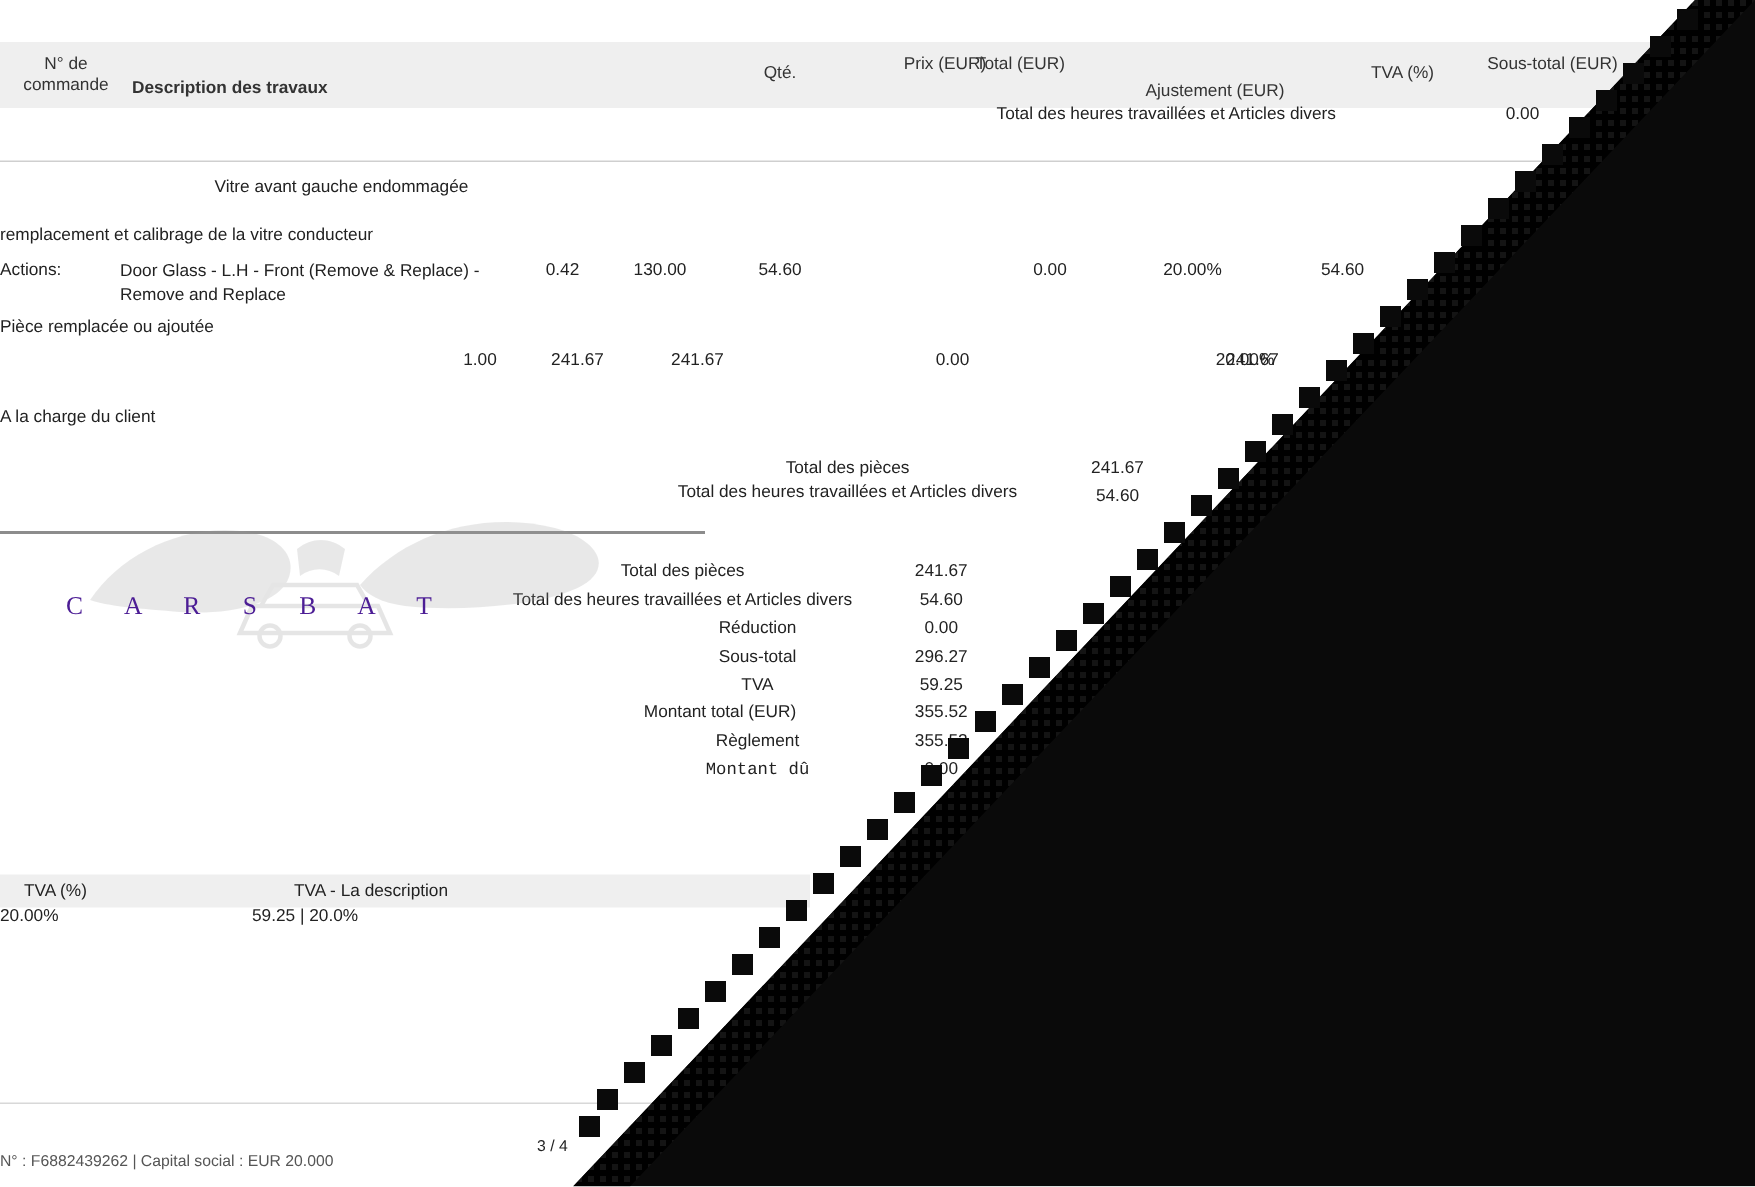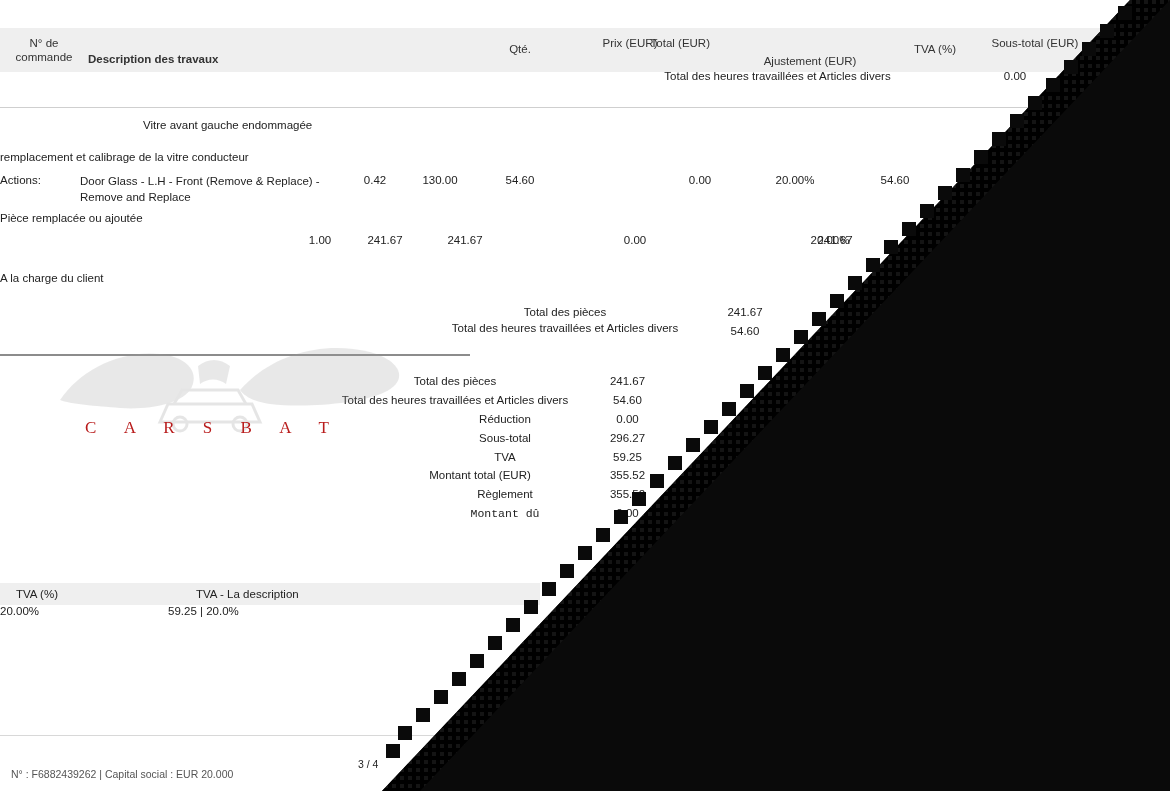--- a/index.html
+++ b/index.html
@@ -72,26 +72,25 @@
     left: 40px;
     top: 330px;
     width: 380px;
     height: 120px;
     opacity: 0.22;
   }
   .watermark svg { display: block; }
   .wm-text {
     position: absolute;
     left: 44px;
-    top: 418px;
+    top: 394px;
     font-size: 17px;
     letter-spacing: 12px;
-    color: #b91c1c;
+    color: #4c1d95;
     font-family: "Liberation Serif", serif;
-    margin-left: 41px;
   }
 
   
   .tva-left-head {
     position: absolute;
     left: 0;
     top: 583px;
     width: 540px;
     height: 22px;
     background: #efefef;
@@ -237,21 +236,21 @@
   <div class="t" style="left:196px; top:587px;">TVA - La description</div>
   <div class="t" style="left:652px; top:587px;">Code</div>
   <div class="t" style="left:980px; top:580px;">Montant net</div>
 
   <div class="t" style="left:0px; top:604px;">20.00%</div>
   <div class="t" style="left:168px; top:604px;">59.25 | 20.0%</div>
   <div class="t" style="left:634px; top:596px;">FRSR</div>
   <div class="t" style="left:992px; top:596px;">296.27</div>
 
   <div class="footer-line"></div>
-  <div class="t small grey" style="left:0px; top:767px;padding-left:11px;">N° : F6882439262 | Capital social : EUR 20.000</div>
+  <div class="t small grey" style="left:0px; top:767px;">N° : F6882439262 | Capital social : EUR 20.000</div>
   <div class="t small" style="left:358px; top:757px;">3 / 4</div>
   <div class="t small grey" style="left:610px; top:745px;">Jaguar Land Rover France S.A.R.L. | 534 538 262 R.C.S. Versailles | 165 Boulevard de Valmy, 92700 Colombes, France | Numéro de TVA</div>
 
   <div class="diag">
     <svg width="1170" height="791" viewBox="0 0 1170 791" xmlns="http://www.w3.org/2000/svg">
       <defs>
         <pattern id="dither" width="8" height="8" patternUnits="userSpaceOnUse">
           <rect width="8" height="8" fill="#000000"></rect>
           <rect x="0" y="0" width="4" height="4" fill="#ffffff" opacity="0.08"></rect>
         </pattern>

